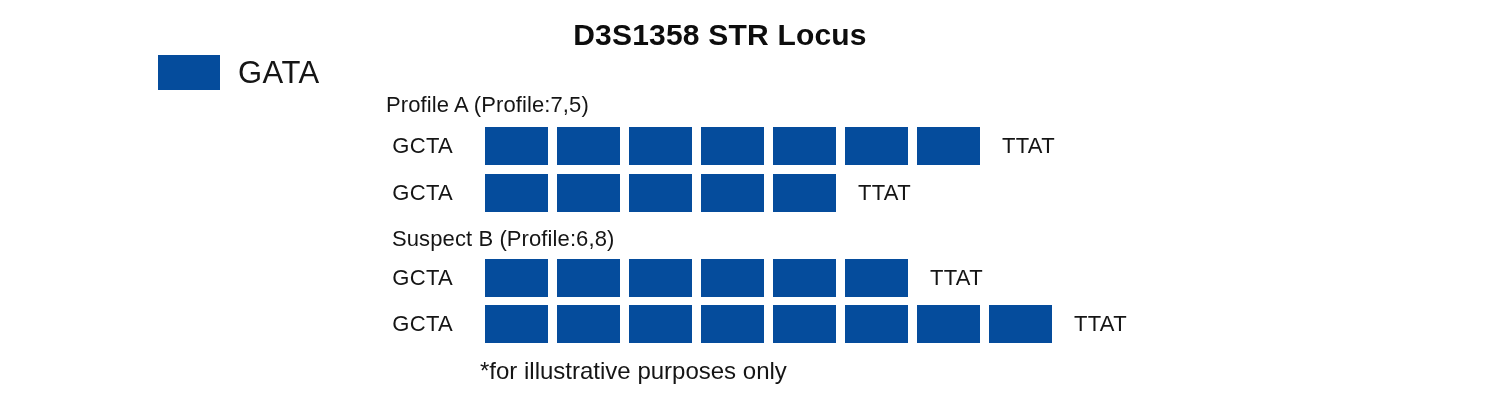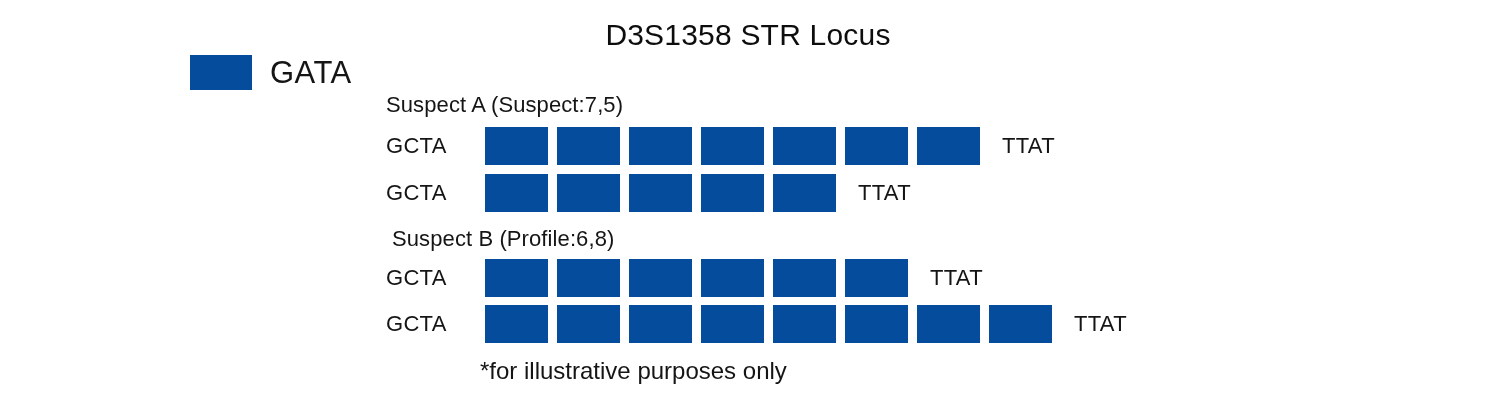--- a/index.html
+++ b/index.html
@@ -24,35 +24,33 @@
     height: 400px;
   }
 
   .title {
     position: absolute;
     left: 0;
     top: 18px;
     width: 1440px;
     text-align: center;
     font-size: 30px;
-    font-weight: normal;
+    font-weight: bold;
     letter-spacing: 0.2px;
     color: #0d0d0d;
     white-space: nowrap;
-    padding-left: 28px;
   }
 
   .legend {
     position: absolute;
     left: 158px;
     top: 55px;
     display: flex;
     align-items: center;
     gap: 18px;
-    margin-left: 32px;
   }
   .legend-swatch {
     width: 62px;
     height: 35px;
     background: #054c9c;
   }
   .legend-label {
     font-size: 31px;
     font-weight: 400;
     color: #151515;
@@ -87,21 +85,21 @@
     font-size: 22px;
     font-weight: 400;
     color: #151515;
     letter-spacing: 0.3px;
     white-space: nowrap;
     line-height: 1;
     text-align: center;
   }
   .flank-left {
     width: 67px;
-    text-align: left;
+    text-align: right;
   }
   .repeats {
     display: flex;
     gap: 9px;
     margin-left: 32px;
     margin-right: 22px;
   }
   .repeat-unit {
     width: 63px;
     height: 38px;
@@ -123,21 +121,21 @@
 
 <div id="diagram">
 
   <div class="title">D3S1358 STR Locus</div>
 
   <div class="legend">
     <div class="legend-swatch" style="background: rgb(5, 76, 156);"></div>
     <div class="legend-label">GATA</div>
   </div>
 
-  <div class="group-title group-a-title">Suspect A (Suspect:7,5)</div>
+  <div class="group-title group-a-title">Profile A (Profile:7,5)</div>
 
   <div class="allele-row row-a1">
     <span class="flank flank-left">GCTA</span>
     <span class="repeats">
         <span class="repeat-unit" style="background: rgb(5, 76, 156);"></span>
         <span class="repeat-unit" style="background: rgb(5, 76, 156);"></span>
         <span class="repeat-unit" style="background: rgb(5, 76, 156);"></span>
         <span class="repeat-unit" style="background: rgb(5, 76, 156);"></span>
         <span class="repeat-unit" style="background: rgb(5, 76, 156);"></span>
         <span class="repeat-unit" style="background: rgb(5, 76, 156);"></span>

